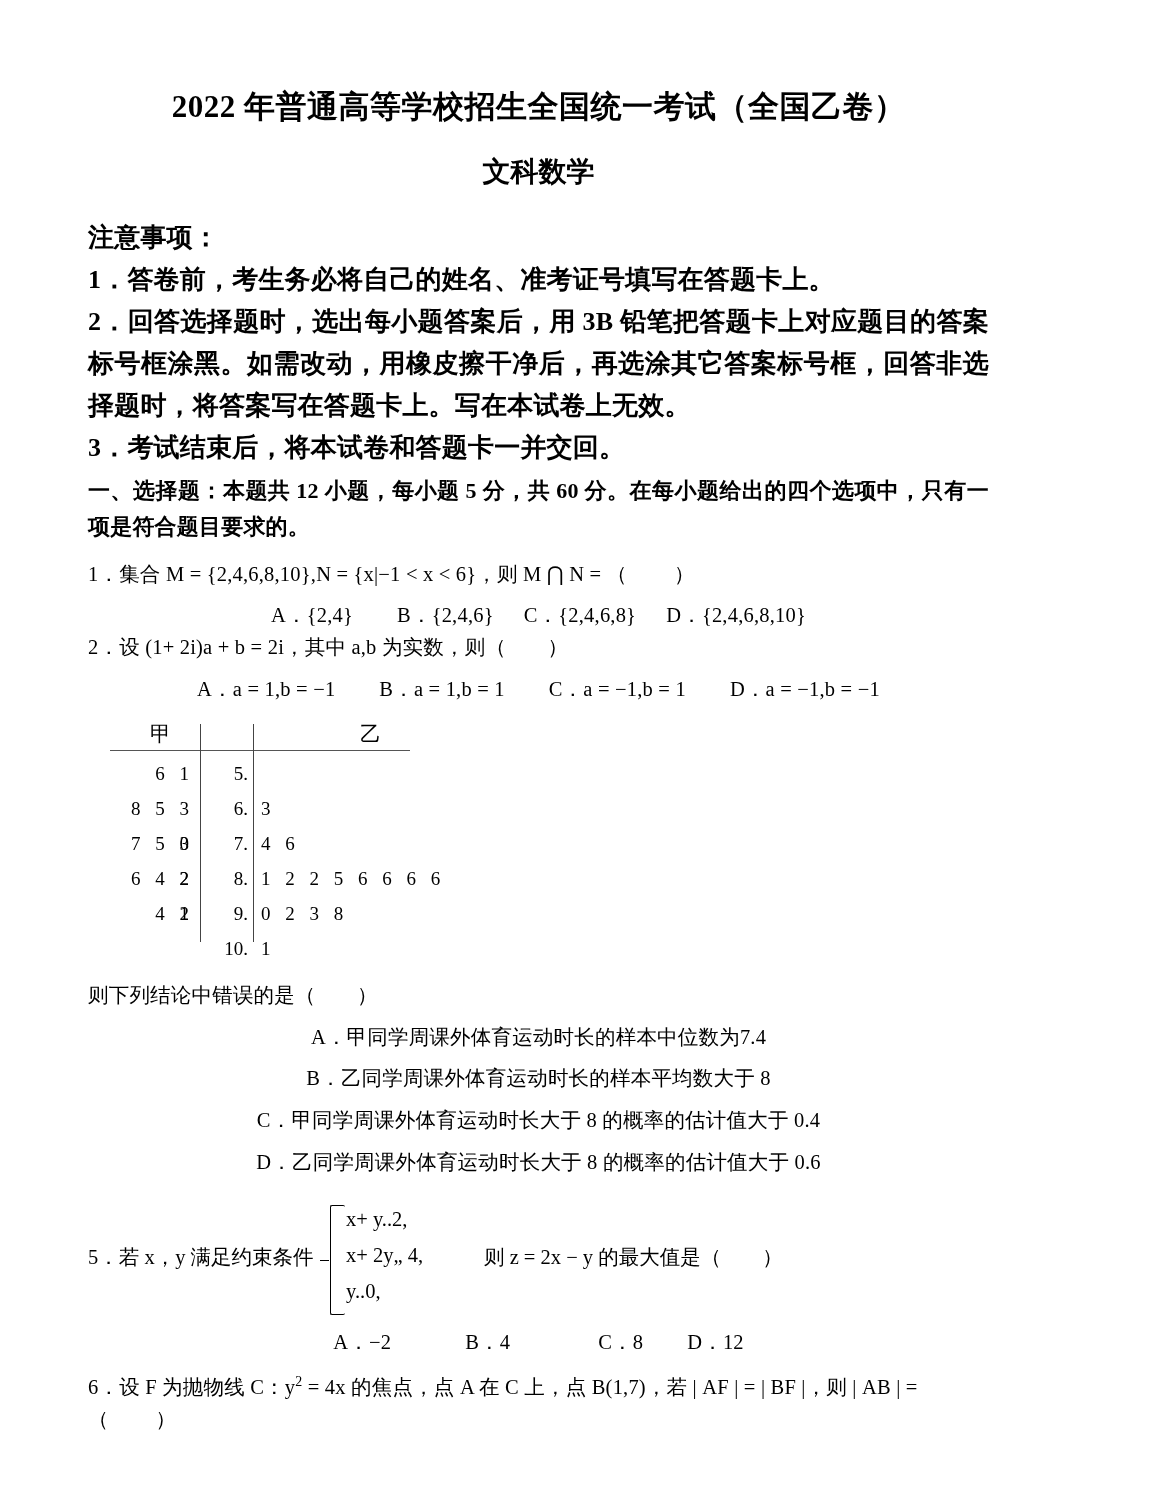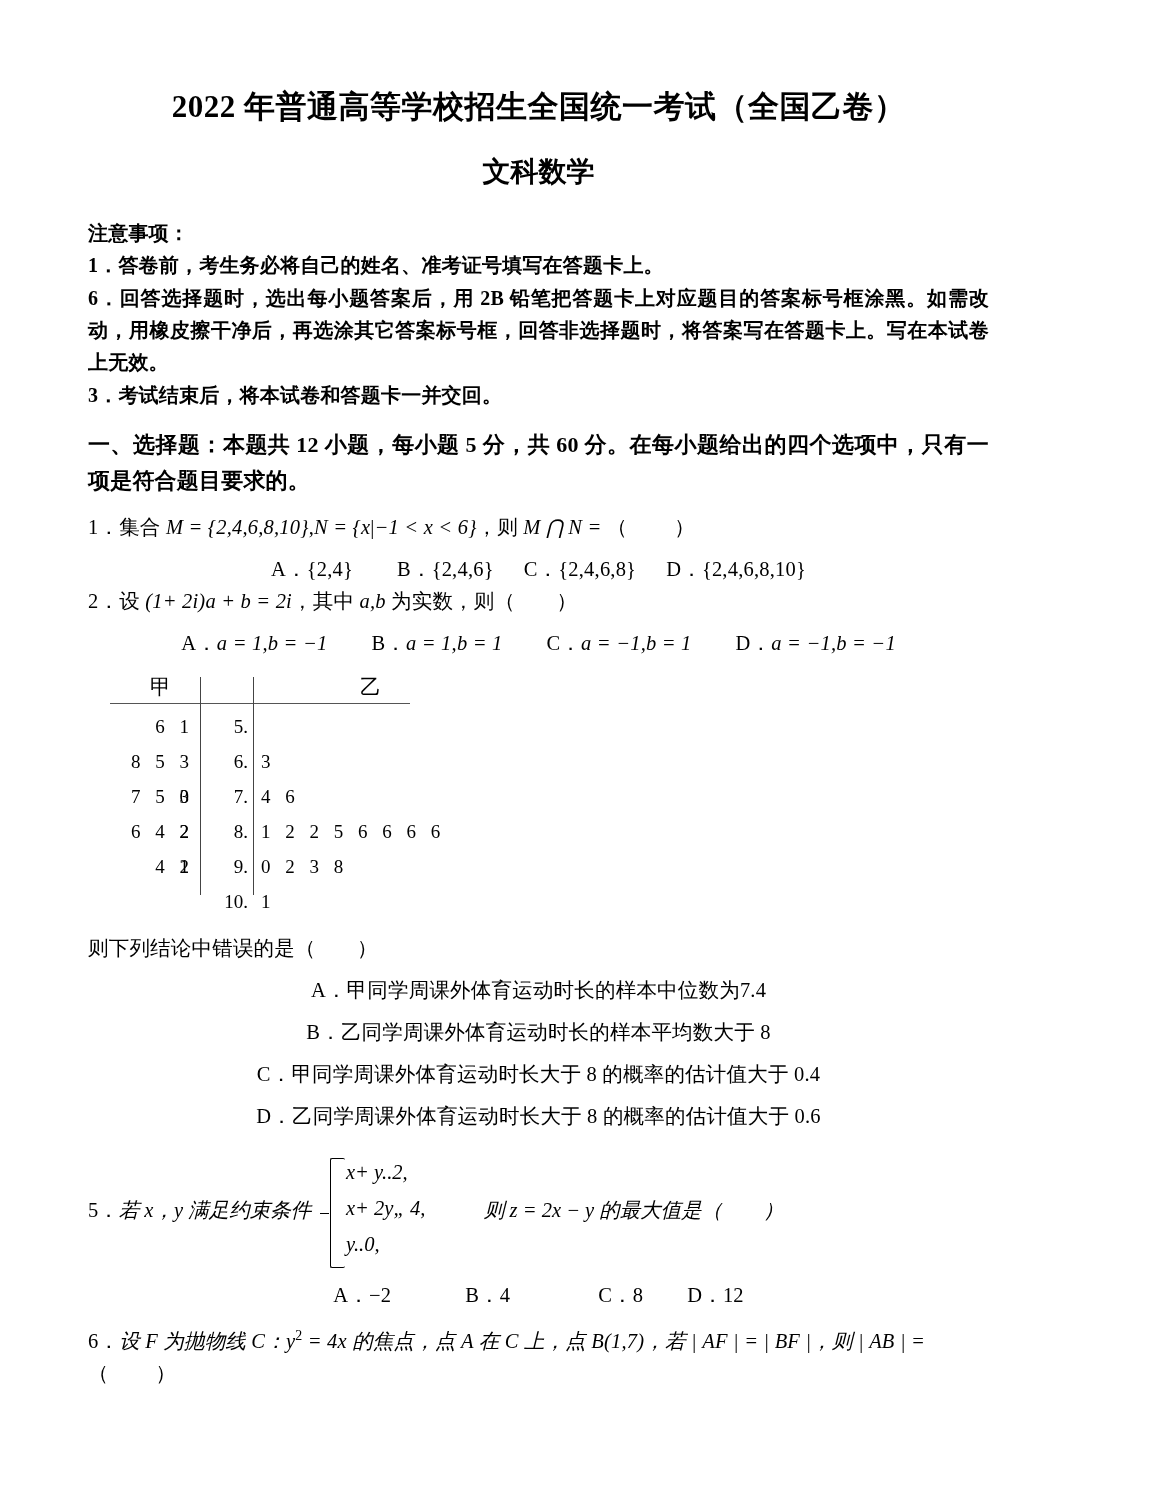--- a/index.html
+++ b/index.html
@@ -44,52 +44,52 @@
     font-weight: bold;
     margin-top: 30px;
     line-height: 1.2;
   }
 
   
   .notice {
     margin-top: 28px;
   }
   .notice-line {
-    font-size: 20px;
+    font-size: 26px;
     font-weight: bold;
     line-height: 1.62;
     letter-spacing: 0.2px;
     text-align: justify;
   }
   .section-head {
     font-size: 22px;
     font-weight: bold;
     line-height: 1.62;
     letter-spacing: 0.2px;
     text-align: justify;
-    margin-top: 16px;
+    margin-top: 4px;
   }
 
   
   .q {
     font-size: 20.5px;
     line-height: 1.55;
     margin-top: 14px;
     letter-spacing: 0.2px;
   }
   .q.tight { margin-top: 0; }
   .opts {
     font-size: 20.5px;
     line-height: 1.55;
     margin-top: 10px;
     letter-spacing: 0.2px;
     text-align: center;
   }
   .opt { display: inline-block; }
-  .mi { font-style: italic; font-family: "Liberation Serif", serif; }
+  .mi { font-family: "Liberation Serif", serif; }
   .mb { font-style: italic; font-weight: bold; }
   .mn { font-style: normal; }
   sup { font-size: 0.68em; vertical-align: super; line-height: 0; }
 
   .sp-lg { display: inline-block; width: 44px; }
   .sp-md { display: inline-block; width: 30px; }
   .sp-sm { display: inline-block; width: 18px; }
   .blank-paren { letter-spacing: 2px; }
 
   
@@ -212,21 +212,21 @@
 
 <div class="page">
  <div class="content">
 
   <div class="doc-title">2022 年普通高等学校招生全国统一考试（全国乙卷）</div>
   <div class="doc-subtitle">文科数学</div>
 
   <div class="notice">
     <div class="notice-line">注意事项：</div>
     <div class="notice-line">1．答卷前，考生务必将自己的姓名、准考证号填写在答题卡上。</div>
-    <div class="notice-line">6．回答选择题时，选出每小题答案后，用 2B 铅笔把答题卡上对应题目的答案标号框涂黑。如需改动，用橡皮擦干净后，再选涂其它答案标号框，回答非选择题时，将答案写在答题卡上。写在本试卷上无效。</div>
+    <div class="notice-line">2．回答选择题时，选出每小题答案后，用 3B 铅笔把答题卡上对应题目的答案标号框涂黑。如需改动，用橡皮擦干净后，再选涂其它答案标号框，回答非选择题时，将答案写在答题卡上。写在本试卷上无效。</div>
     <div class="notice-line">3．考试结束后，将本试卷和答题卡一并交回。</div>
     <div class="section-head">一、选择题：本题共 12 小题，每小题 5 分，共 60 分。在每小题给出的四个选项中，只有一项是符合题目要求的。</div>
   </div>
 
   <div class="q">
     <span>1．</span><span>集合 </span><span class="mi">M = {2,4,6,8,10}</span><span>,</span><span class="mi">N = {x</span>|<span class="mi">−1 &lt; x &lt; 6}</span><span>，则 </span><span class="mi">M ⋂ N = </span><span class="blank-paren">（　　）</span>
   </div>
   <div class="opts">
     <span class="opt"><span>A．</span><span class="mn">{2,4}</span></span><span class="sp-lg"></span><span class="opt"><span>B．</span><span class="mn">{2,4,6}</span></span><span class="sp-md"></span><span class="opt"><span>C．</span><span class="mn">{2,4,6,8}</span></span><span class="sp-md"></span><span class="opt"><span>D．</span><span class="mn">{2,4,6,8,10}</span></span>
   </div>

